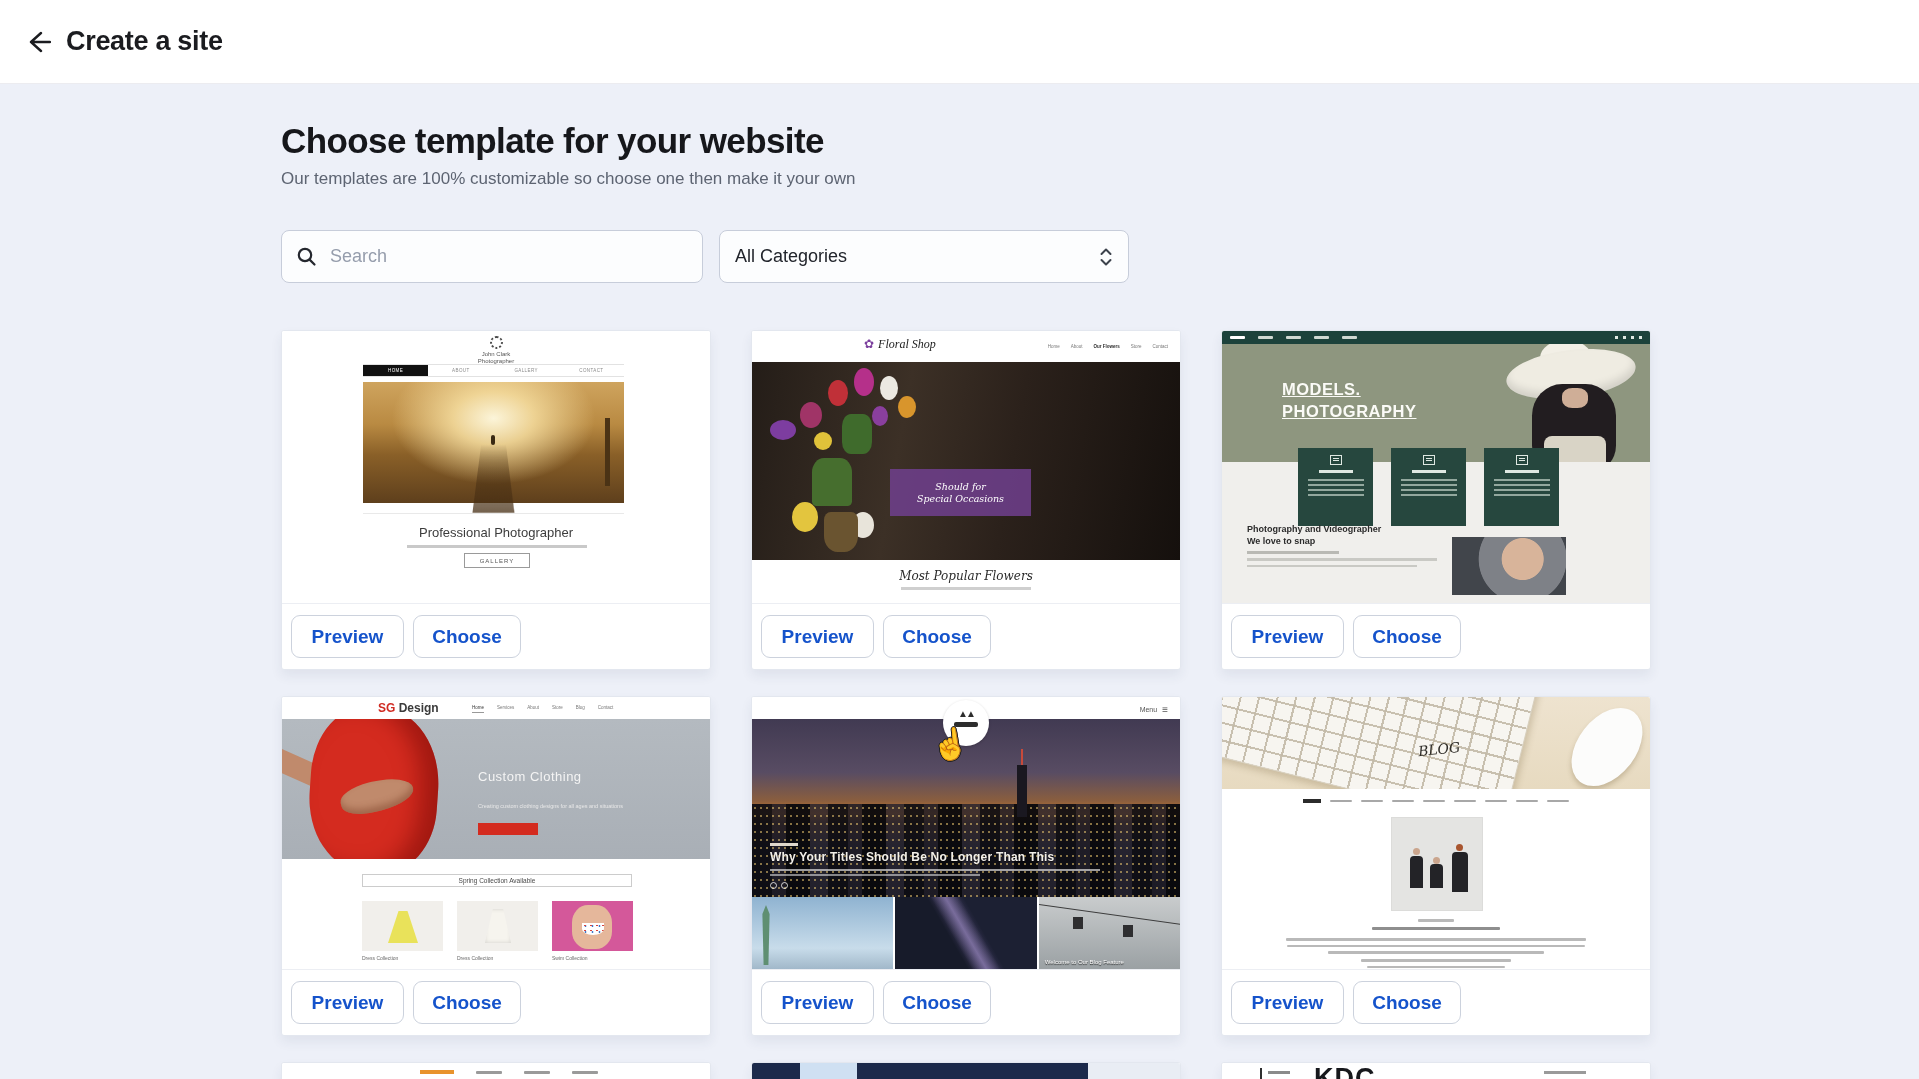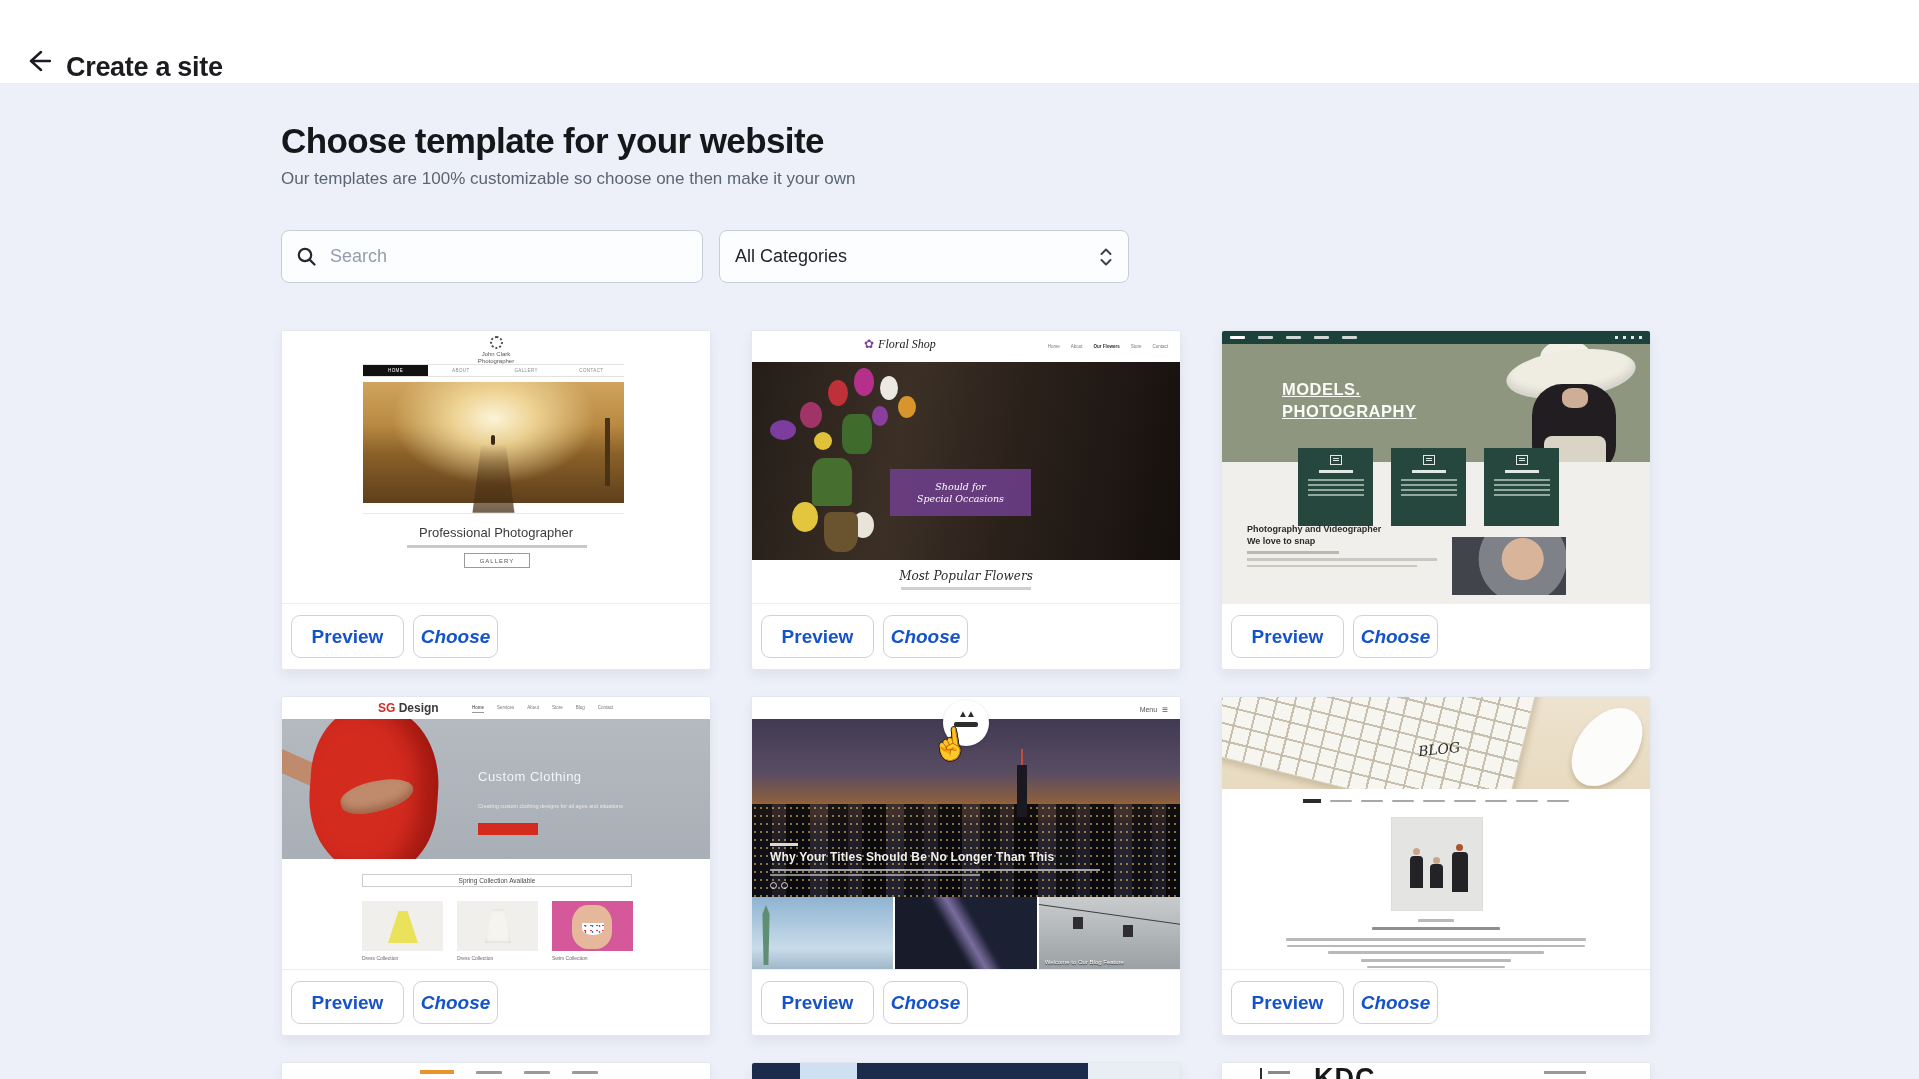--- a/index.html
+++ b/index.html
@@ -4,21 +4,21 @@
 <style>
   * { box-sizing: border-box; }
   html,body { margin:0; padding:0; }
   body {
     width:1919px; height:1079px; overflow:hidden;
     background:#edf0f8;
     font-family:"Liberation Sans", sans-serif;
     color:#1b1c20;
   }
   
-  .topbar { height:84px; background:#ffffff; display:flex; align-items:flex-end;
+  .topbar { height:84px; background:#ffffff; display:flex; align-items:center;
             padding-left:16px; border-bottom:1px solid #ececf0; }
   .back-btn { width:44px; height:44px; display:flex; align-items:center; justify-content:center; cursor:pointer; }
   .topbar-title { font-size:27px; font-weight:bold; margin-left:6px; letter-spacing:-0.3px; }
 
   
   .content { padding-left:281px; }
   .page-h { font-size:35px; font-weight:bold; color:#16171b; margin:37px 0 0; letter-spacing:-0.6px; }
   .page-sub { font-size:17px; color:#5d6472; margin-top:8px; }
 
   
@@ -36,21 +36,21 @@
 
   
   .grid { display:grid; grid-template-columns:repeat(3,430px); column-gap:40px; row-gap:26px; margin-top:47px; }
   .card { width:430px; height:340px; background:#fff; border:1px solid #e3e7ef; border-radius:3px;
           box-shadow:0 6px 12px rgba(45,55,90,.07); display:flex; flex-direction:column; overflow:hidden; }
   .tpl { height:273px; position:relative; overflow:hidden; border-bottom:1px solid #eceef3; background:#fff; }
   .cardfoot { flex:1; display:flex; align-items:center; gap:9px; padding:0 9px; }
   .btn { height:43px; border:1px solid #ccd2dd; border-radius:9px; background:#fff;
          color:#1553cb; font-weight:bold; font-size:19px; font-family:inherit;
          display:flex; align-items:center; justify-content:center; cursor:pointer; }
-  .btn-preview { width:113px; } .btn-choose { width:85px;font-style:italic; }
+  .btn-preview { width:113px; } .btn-choose { width:108px; }
 
   .bar { background:#c3c6cc; height:3px; border-radius:1px; display:inline-block; vertical-align:middle; }
 
   
   .t1-logo { width:13px; height:13px; border:2px dotted #4a4a4a; border-radius:50%; margin:5px auto 2px; }
   .t1-name { text-align:center; font-size:6px; color:#555; line-height:7px; }
   .t1-nav { position:absolute; left:81px; top:33px; width:261px; height:13px; display:flex;
             border-top:1px solid #e2e2e2; border-bottom:1px solid #e2e2e2; background:#fff; }
   .t1-nav span { flex:1; font-size:4.5px; color:#8a8a8a; display:flex; align-items:center; justify-content:center;
                  letter-spacing:.4px; }

